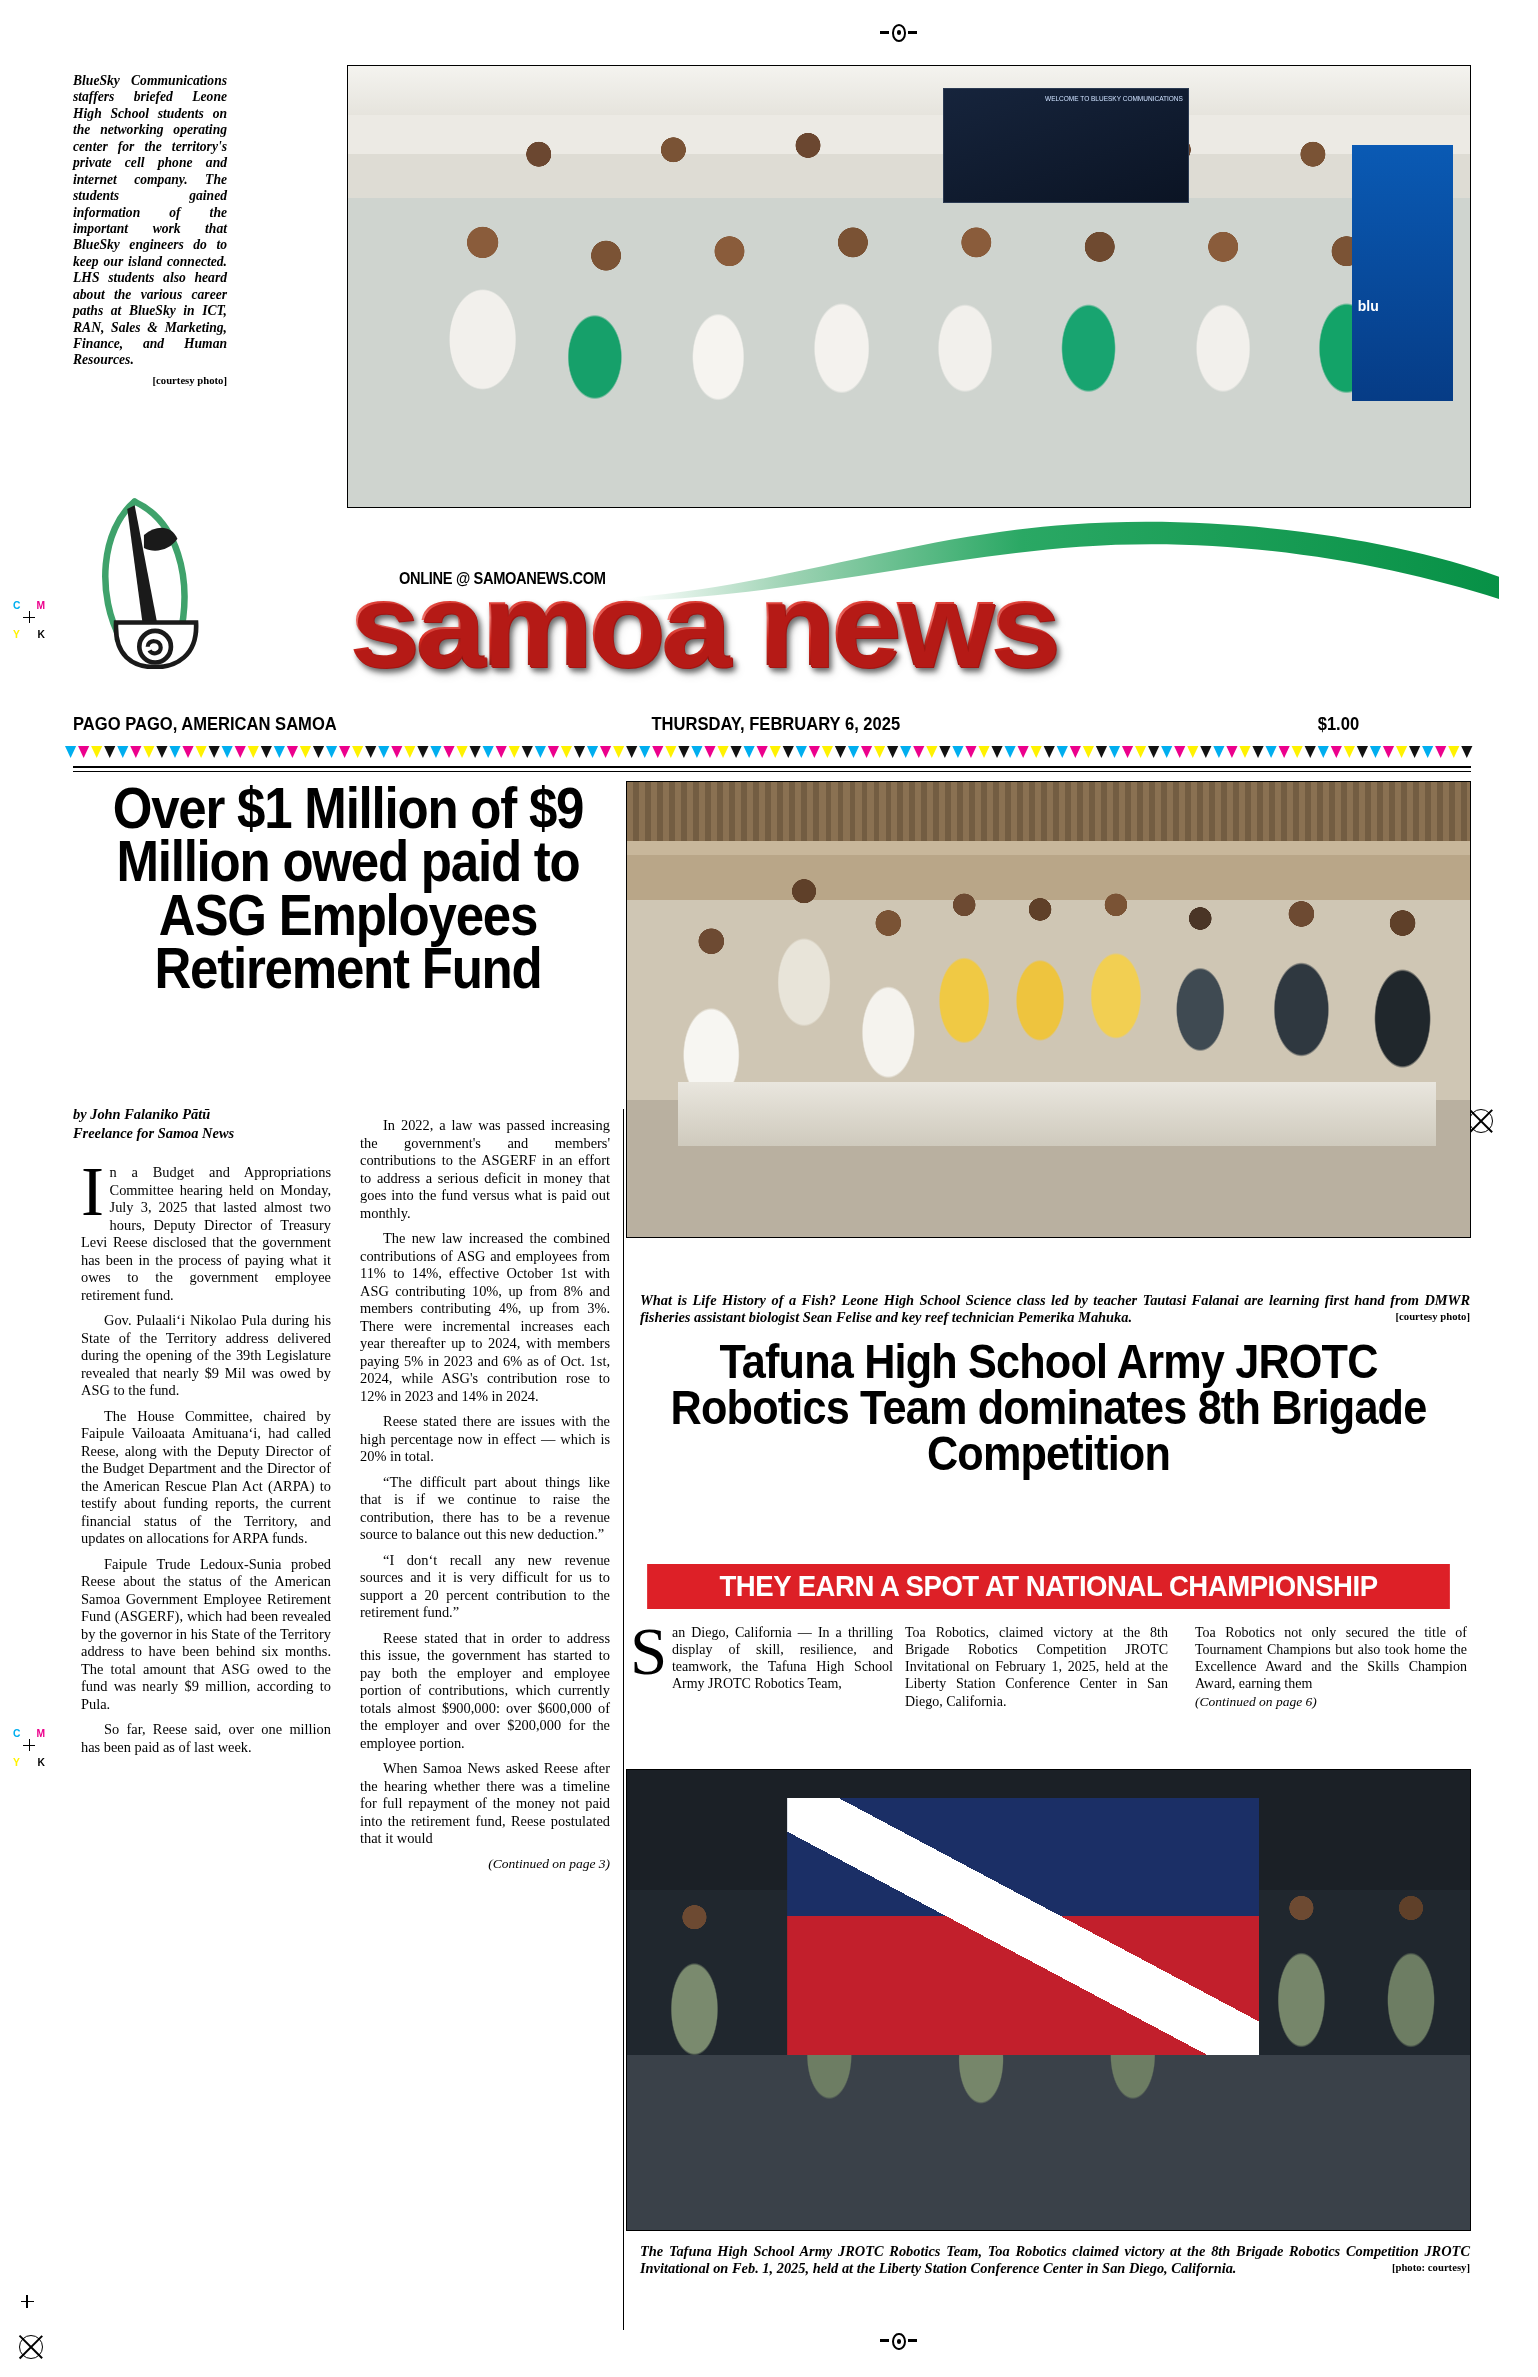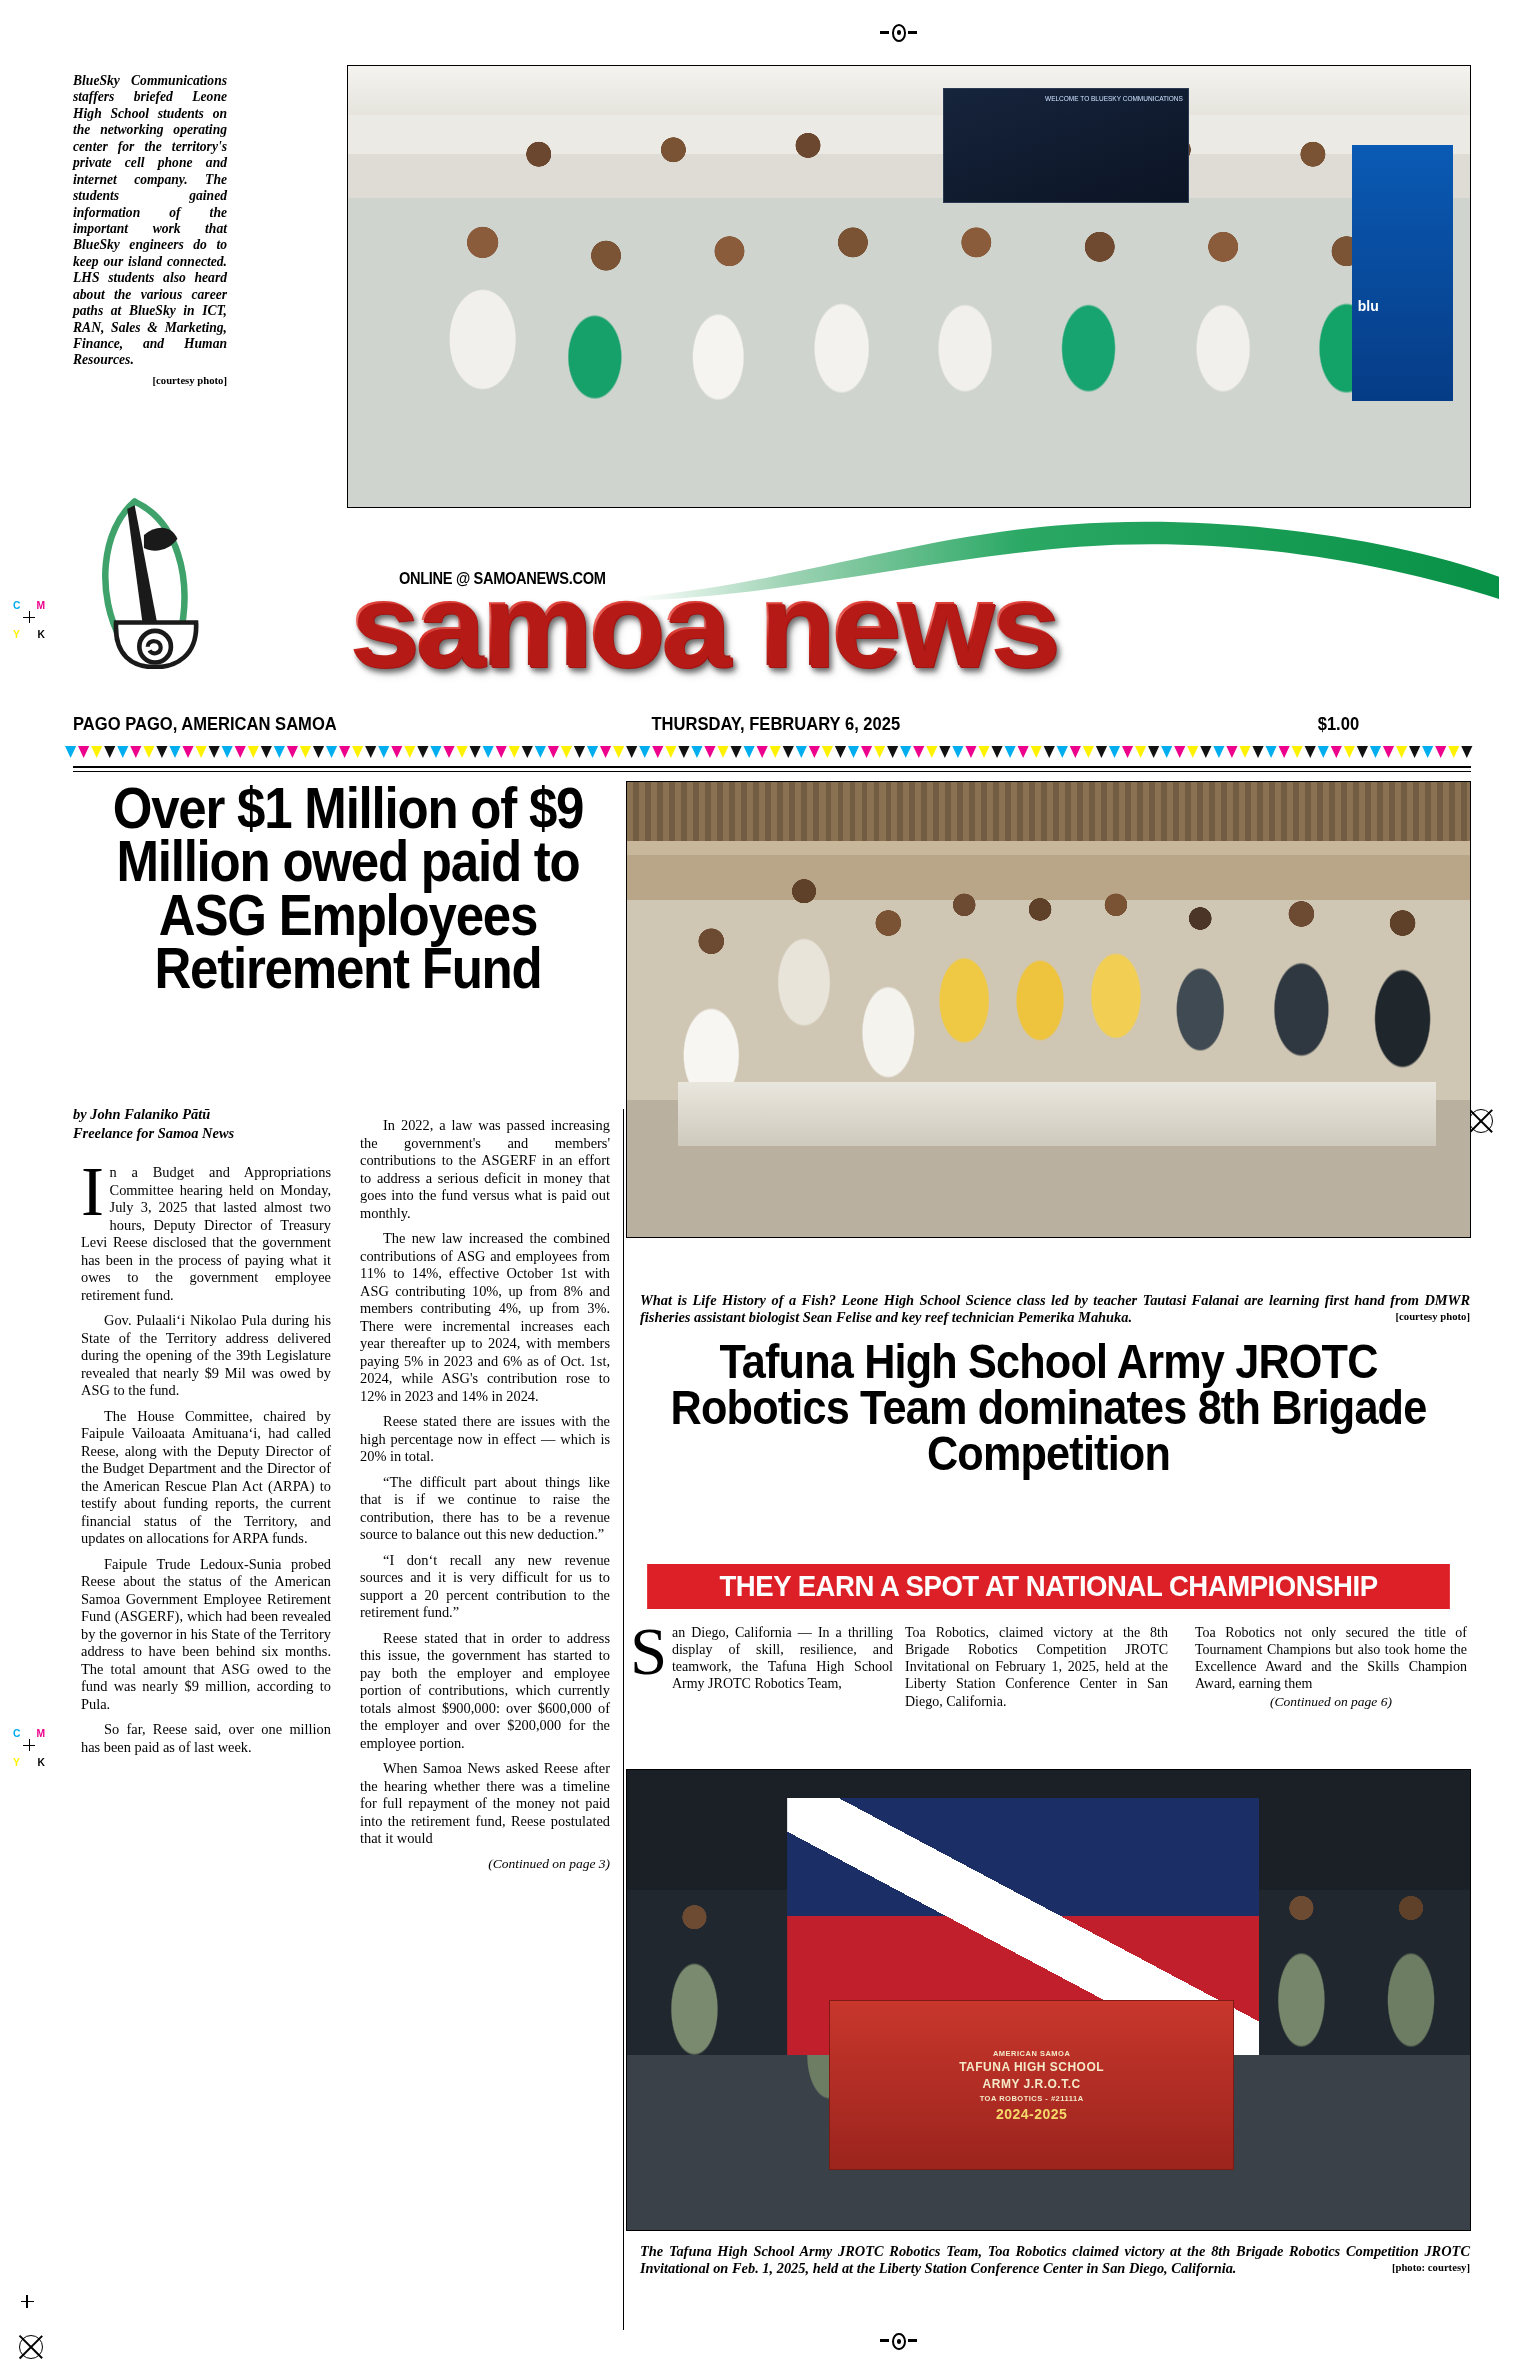--- a/index.html
+++ b/index.html
@@ -424,33 +424,26 @@
   <div class="kicker">THEY EARN A SPOT AT NATIONAL CHAMPIONSHIP</div>
 
   <div class="jr-col" style="left:630px; top:1624px; width:263px;">
     <p><span class="dc">S</span><span>an Diego, California — In a thrilling display of skill, resilience, and teamwork, the Tafuna High School Army JROTC Robotics Team,</span></p>
   </div>
   <div class="jr-col" style="left:905px; top:1624px; width:263px;">
     <p>Toa Robotics, claimed victory at the 8th Brigade Robotics Competition JROTC Invitational on February 1, 2025, held at the Liberty Station Conference Center in San Diego, California.</p>
   </div>
   <div class="jr-col" style="left:1195px; top:1624px; width:272px;">
     <p>Toa Robotics not only secured the title of Tournament Champions but also took home the Excellence Award and the Skills Champion Award, earning them</p>
-    <p class="cont" style="text-align:center; font-style:italic; margin-top:1.9px;">(Continued on page 6)</p>
+    <p class="cont" style="text-align:left; font-style:italic; margin-top:1.9px;">(Continued on page 6)</p>
   </div>
 
   <div class="photo" style="left:626px; top:1769px; width:845px; height:462px;">
     <div class="inner ph-jrotc">
       <div class="flag"></div>
-      <div class="bannerwrap">
-        <span class="sm">AMERICAN SAMOA</span>
-        <span>TAFUNA HIGH SCHOOL</span>
-        <span>ARMY J.R.O.T.C</span>
-        <span class="sm">TOA ROBOTICS - #21111A</span>
-        <span class="yr">2024-2025</span>
-      </div>
     </div>
   </div>
 
   <div class="caption" style="left:640px; top:2243px; width:830px;">
     <span>The Tafuna High School Army JROTC Robotics Team, Toa Robotics claimed victory at the 8th Brigade Robotics Competition JROTC Invitational on Feb. 1, 2025, held at the Liberty Station Conference Center in San Diego, California.</span>
     <span class="credit">[photo: courtesy]</span>
   </div>
 
 </div>
 

